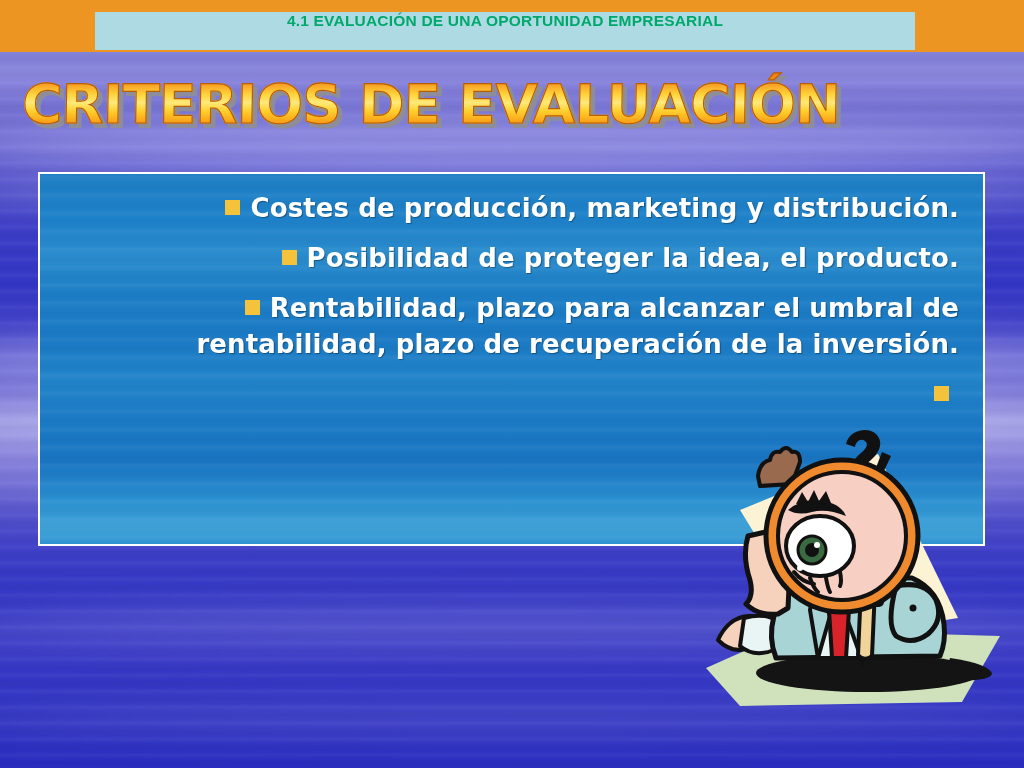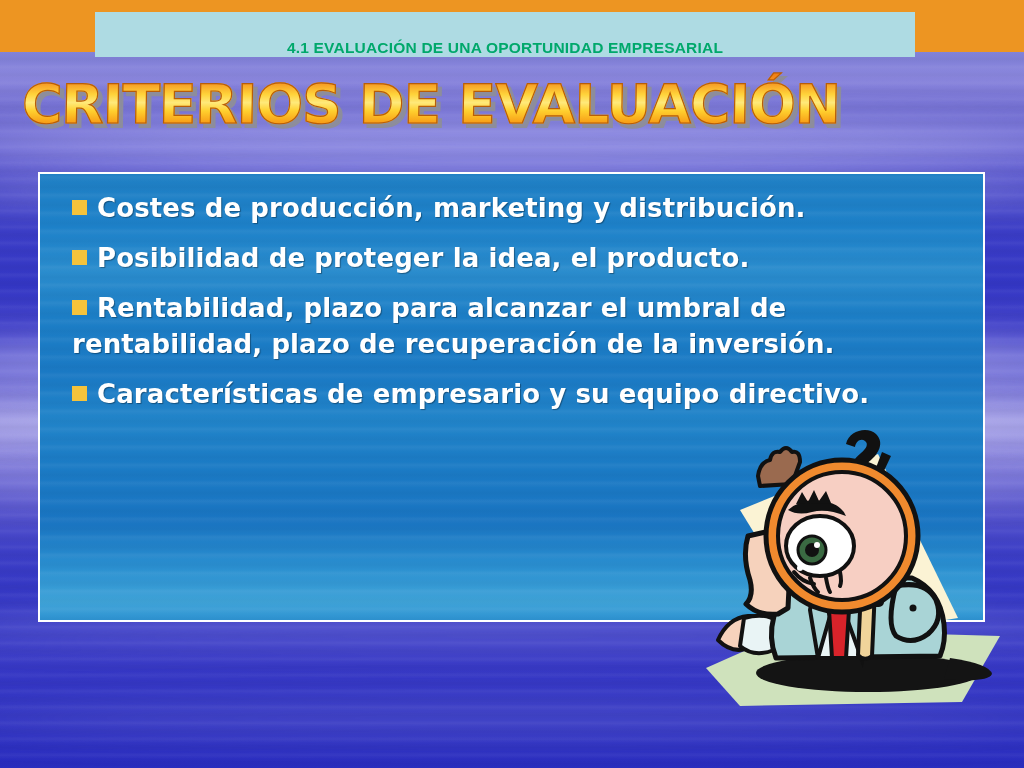--- a/index.html
+++ b/index.html
@@ -73,25 +73,25 @@
   .header-band {
     position: absolute;
     left: 0; top: 0;
     width: 1024px; height: 52px;
     background: #ed9522;
     z-index: 5;
   }
   .header-plaque {
     position: absolute;
     left: 95px; top: 12px;
-    width: 820px; height: 45px;
+    width: 820px; height: 38px;
     background: #aedbe3;
     z-index: 6;
     display: flex;
-    align-items: flex-end;
+    align-items: flex-start;
     justify-content: center;
   }
   .header-plaque-text {
     color: #00a86b;
     font-size: 15.5px;
     font-weight: bold;
     letter-spacing: .2px;
     white-space: nowrap;
     font-family: "Liberation Sans", sans-serif;
   }
@@ -136,38 +136,39 @@
     background-clip: text;
     color: transparent;
     -webkit-text-stroke: 1.2px #b85d08;
     paint-order: stroke fill;
   }
 
   
   .content-box {
     position: absolute;
     left: 38px; top: 172px;
-    width: 947px; height: 450px;
+    width: 947px; height: 374px;
     border: 2px solid #ffffff;
     box-sizing: border-box;
     background:
       linear-gradient(to bottom,
         #1f7fc4 0%,
         #1d81c9 12%,
         #2a8ccd 22%,
         #1c7ec6 32%,
         #1a79c4 45%,
         #2184c9 55%,
         #1b7bc5 65%,
         #1974c1 78%,
         #2a8fd0 88%,
         #3fa3d8 96%,
         #2e93d2 100%);
     z-index: 8;
     overflow: hidden;
+    text-align: right;
   }
   .content-box-streaks {
     position: absolute;
     inset: 0;
     background: repeating-linear-gradient(to bottom,
         rgba(255,255,255,0.00) 0px,
         rgba(255,255,255,0.05) 3px,
         rgba(255,255,255,0.00) 8px,
         rgba(0,0,0,0.025) 13px,
         rgba(255,255,255,0.00) 18px);
@@ -244,21 +245,21 @@
 
       <div class="bullet-item">
         <span class="bullet-marker"></span><span class="bullet-text">Posibilidad de proteger la idea, el producto.</span>
       </div>
 
       <div class="bullet-item">
         <span class="bullet-marker"></span><span class="bullet-text">Rentabilidad, plazo para alcanzar el umbral de rentabilidad, plazo de recuperación de la inversión.</span>
       </div>
 
       <div class="bullet-item">
-        <span class="bullet-marker"></span><span class="bullet-text">Características de empresario y su equipo directivo.</span>
+        <span class="bullet-marker"></span>
       </div>
 
     </div>
   </div>
 
   <div class="illustration">
     <svg width="310" height="300" viewBox="0 0 310 300" xmlns="http://www.w3.org/2000/svg">
 
       <polygon points="6,250 92,212 300,218 262,284 40,288" fill="#cfe2bc" stroke="none"></polygon>
 

